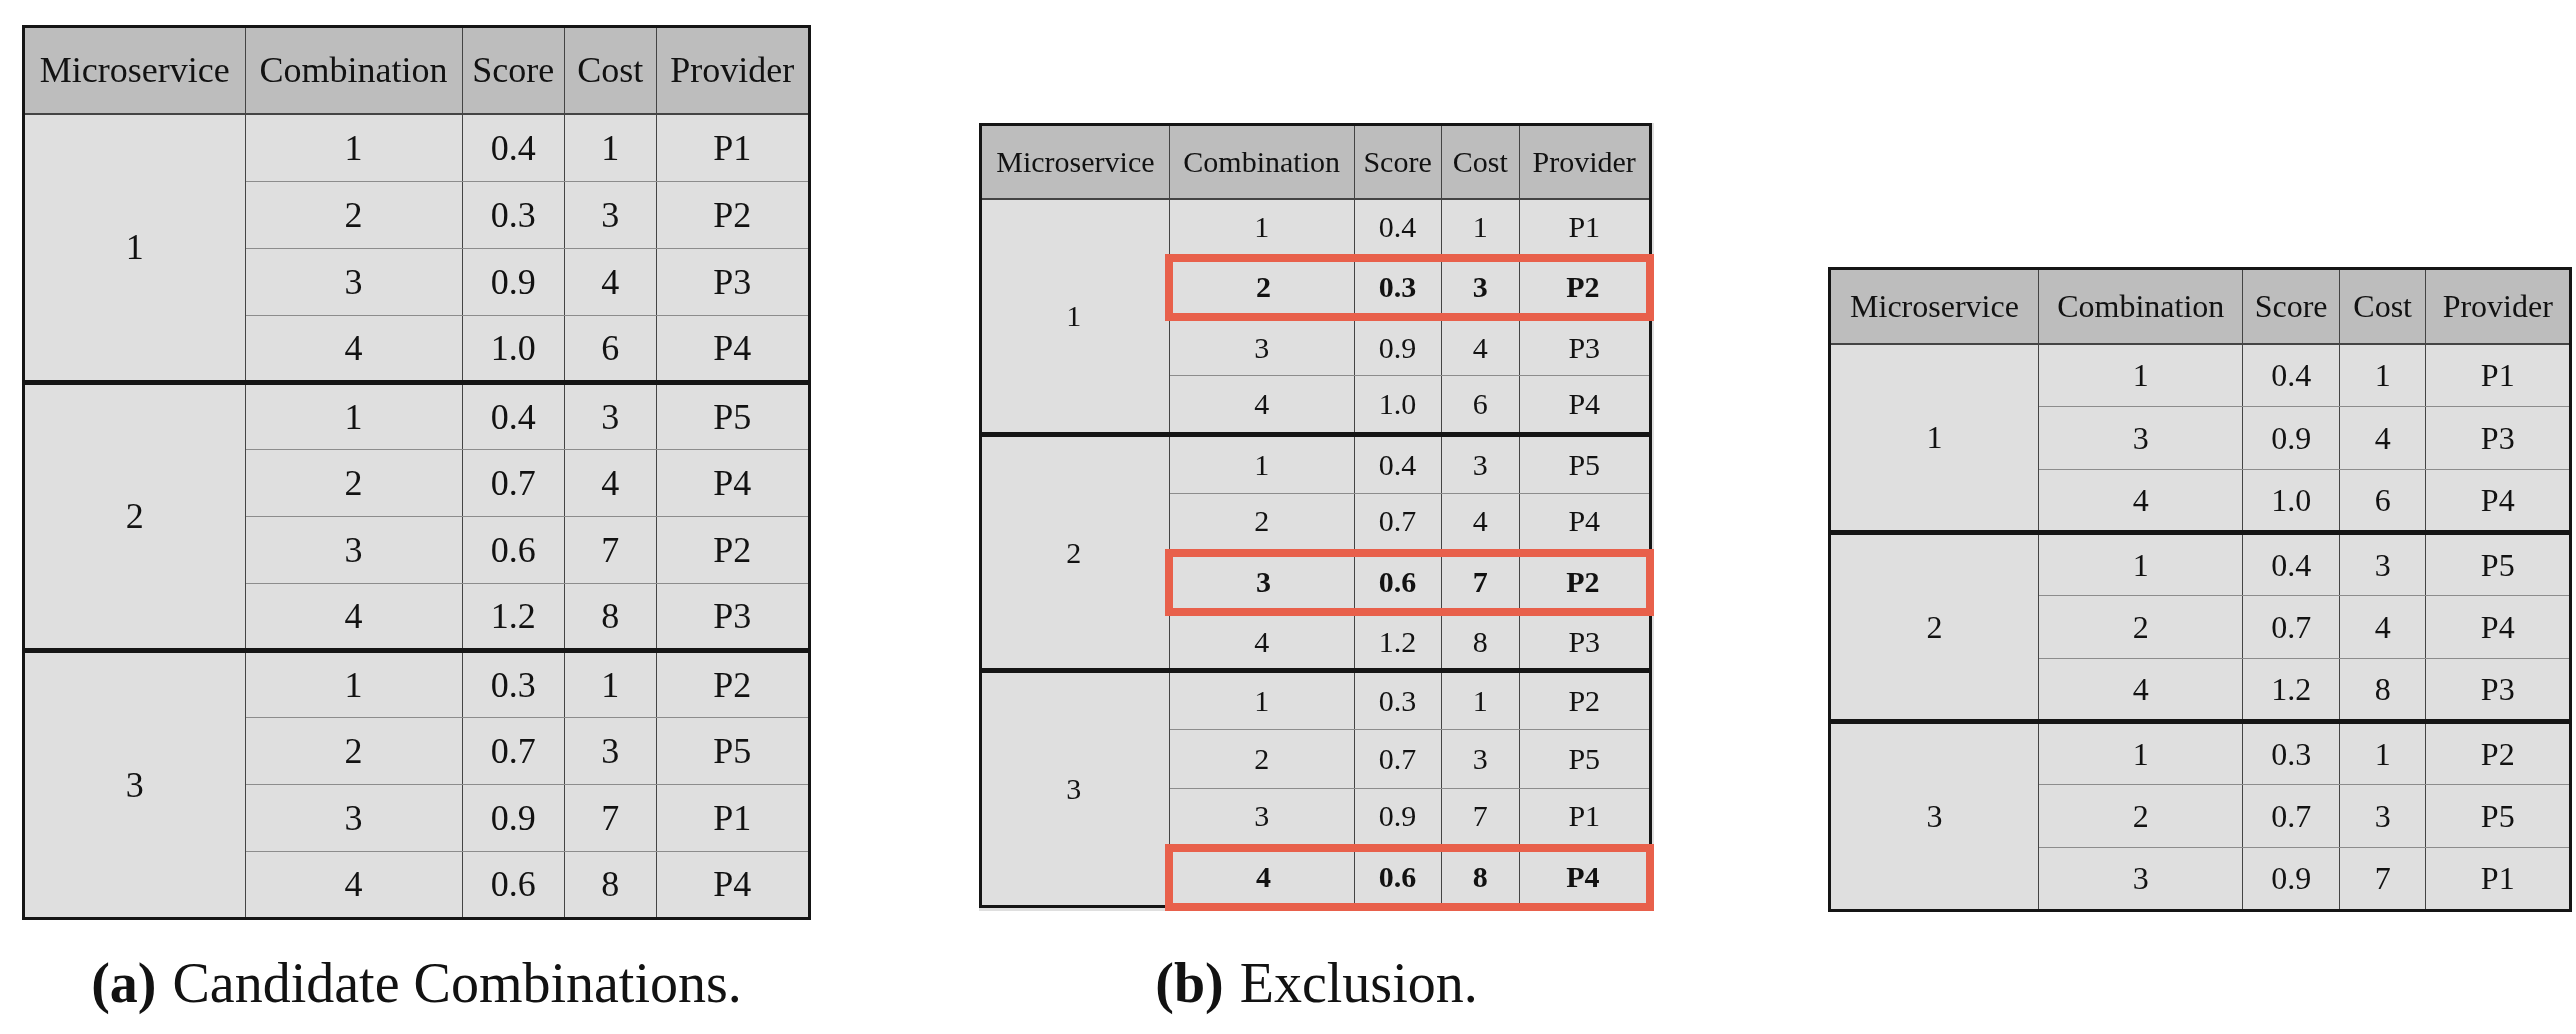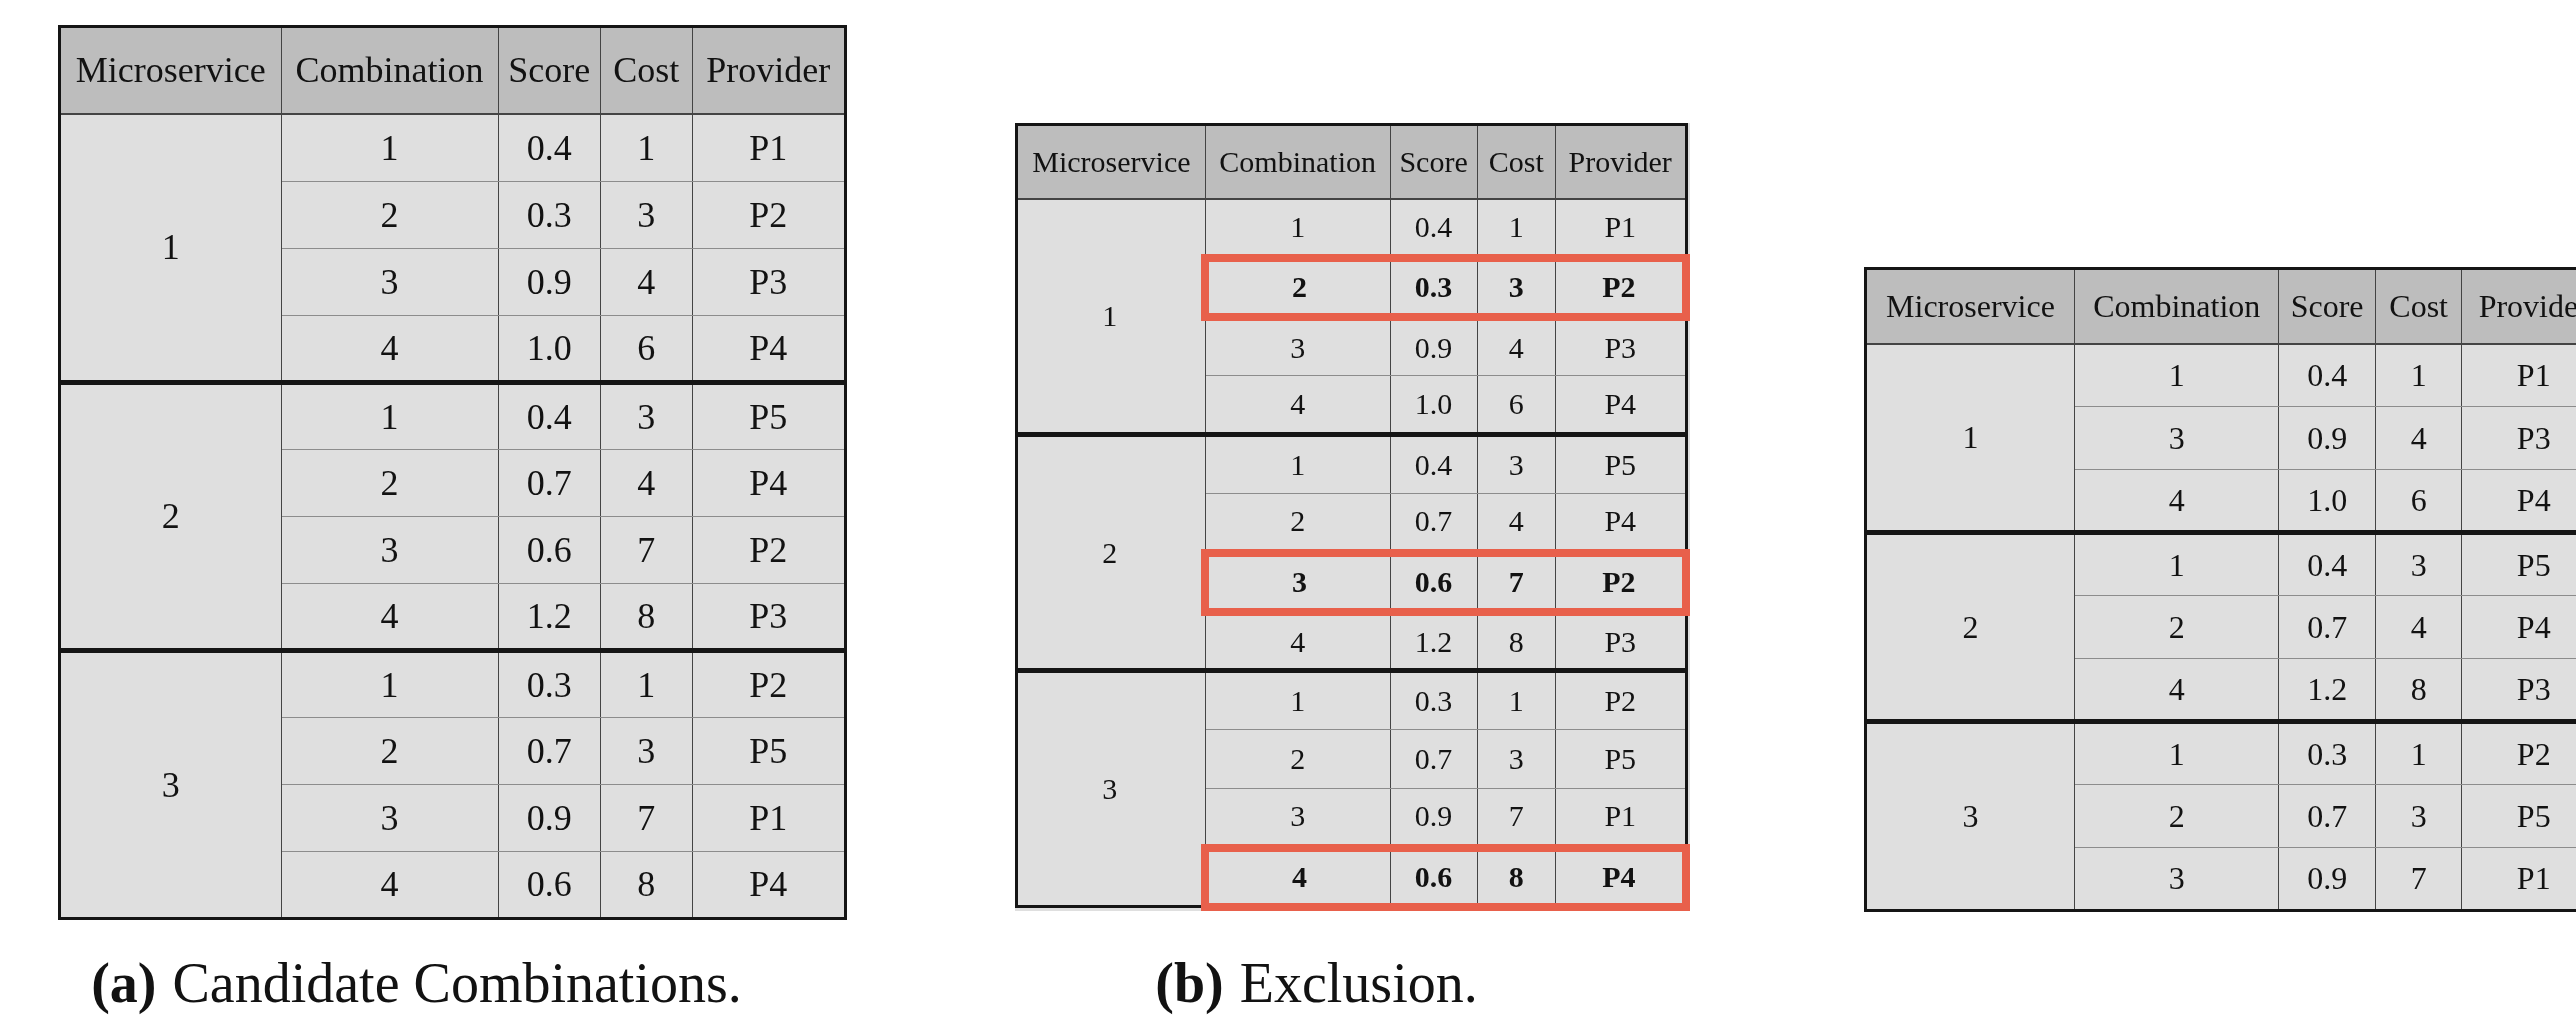--- a/index.html
+++ b/index.html
@@ -22,21 +22,20 @@
     color:var(--text);
     overflow:hidden;
   }
   .subfig{position:absolute;display:block;}
   table.grid{
     border-collapse:collapse;
     table-layout:fixed;
     width:100%;
     border:3.5px solid var(--border-outer);
     background:var(--cell-bg);
-    margin-left:36px;
   }
   table.grid th{
     background:var(--header-bg);
     font-weight:normal;
     text-align:center;
     vertical-align:middle;
     border-left:1.8px solid var(--col-line);
     border-right:1.8px solid var(--col-line);
     border-bottom:2.6px solid var(--col-line);
     padding:0 3.5px;

